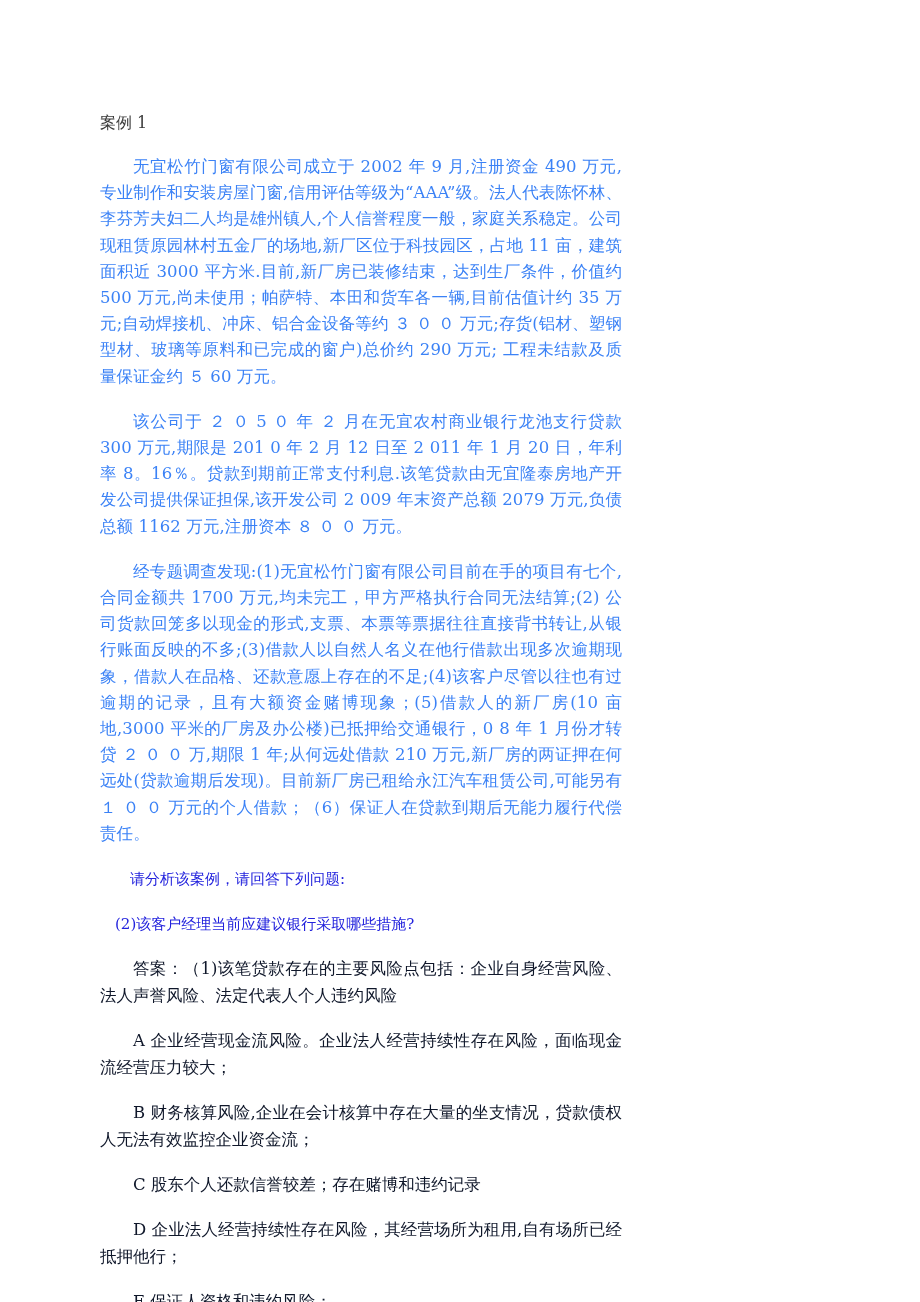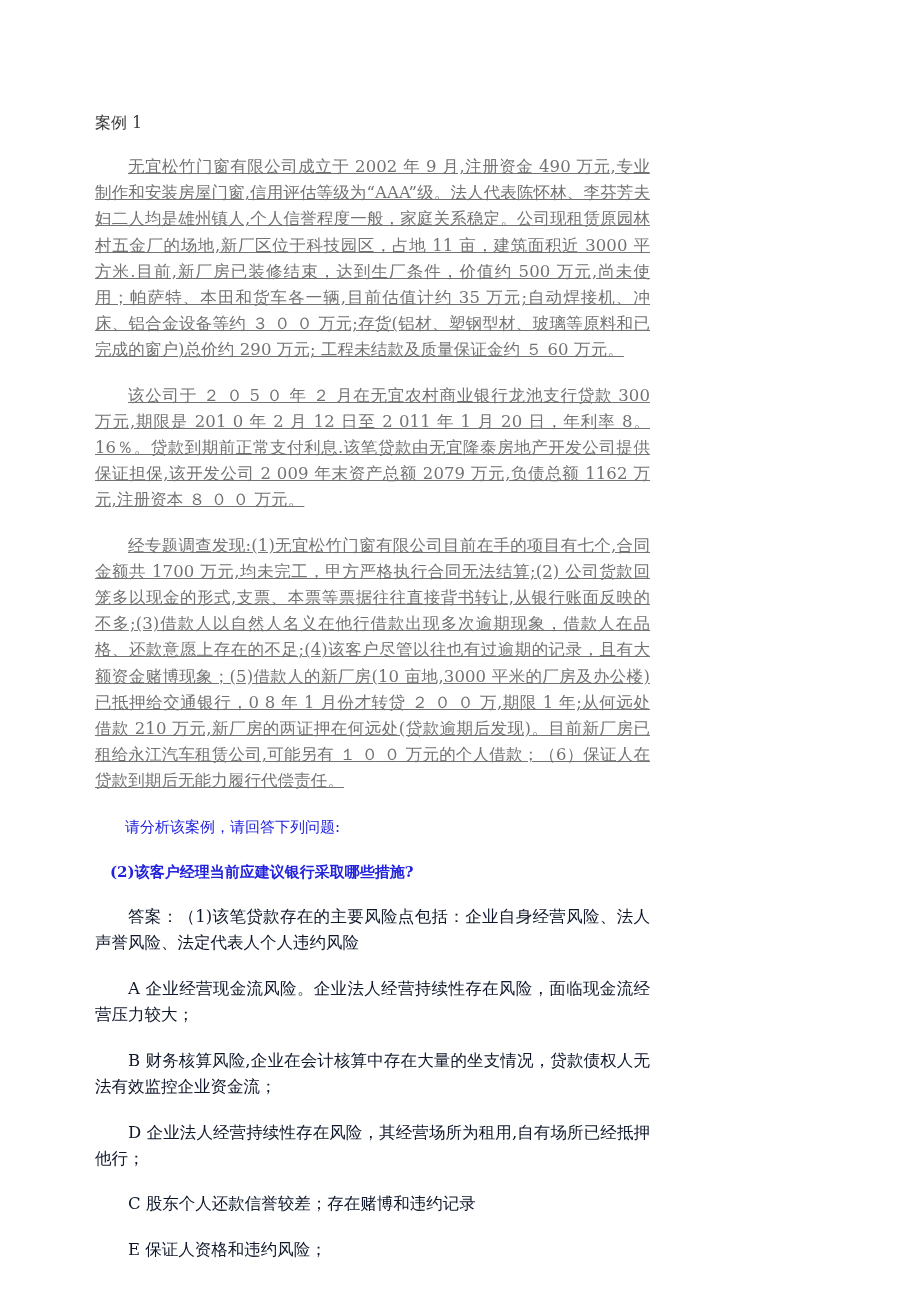--- a/index.html
+++ b/index.html
@@ -12,57 +12,54 @@
     height: 1302px;
     font-family: "DejaVu Serif", "Liberation Serif", serif;
     overflow: hidden;
   }
   .page {
     position: relative;
     width: 732px;
     height: 1302px;
     background: #ffffff;
     box-sizing: border-box;
-    padding: 110px 110px 0 67px;
-    margin-left: 28px;
+    padding: 110px 110px 0 100px;
   }
   .doc-title {
     font-size: 16px;
     line-height: 26px;
     color: #3a3a3a;
     margin: 0 0 18px 0;
     text-align: left;
   }
   .para {
     font-size: 16.5px;
     line-height: 26.2px;
     color: #3c3c3c;
     margin: 0 0 19px 0;
     text-align: justify;
     text-justify: inter-ideograph;
     text-indent: 2em;
     letter-spacing: 0.1px;
   }
   .para.body-text {
-    color: #737373;
-    text-decoration: underline;
+    color: #3b82f6;
   }
   .q-intro,
   .q-item {
     font-size: 15px;
     line-height: 26.2px;
     color: #2222dd;
     margin: 0 0 19px 0;
     text-align: justify;
     text-justify: inter-ideograph;
     text-indent: 2em;
   }
   .q-item.no-indent {
     text-indent: 1em;
-    font-weight: bold;
   }
   .ans {
     font-size: 16.5px;
     line-height: 26.4px;
     color: #0f172a;
     margin: 0 0 19px 0;
     text-align: justify;
     text-justify: inter-ideograph;
     text-indent: 2em;
   }
@@ -88,19 +85,19 @@
 
   <div class="q-item no-indent">(2)该客户经理当前应建议银行采取哪些措施?</div>
 
 
   <div class="ans">答案：（1)该笔贷款存在的主要风险点包括：企业自身经营风险、法人声誉风险、法定代表人个人违约风险</div>
 
   <div class="ans sub">A 企业经营现金流风险。企业法人经营持续性存在风险，面临现金流经营压力较大；</div>
 
   <div class="ans sub">B 财务核算风险,企业在会计核算中存在大量的坐支情况，贷款债权人无法有效监控企业资金流；</div>
 
+  <div class="ans sub">C 股东个人还款信誉较差；存在赌博和违约记录</div>
+
   <div class="ans sub">D 企业法人经营持续性存在风险，其经营场所为租用,自有场所已经抵押他行；</div>
-
-  <div class="ans sub">C 股东个人还款信誉较差；存在赌博和违约记录</div>
 
   <div class="ans sub">E 保证人资格和违约风险；</div>
 
 </div>
 
 </body></html>

